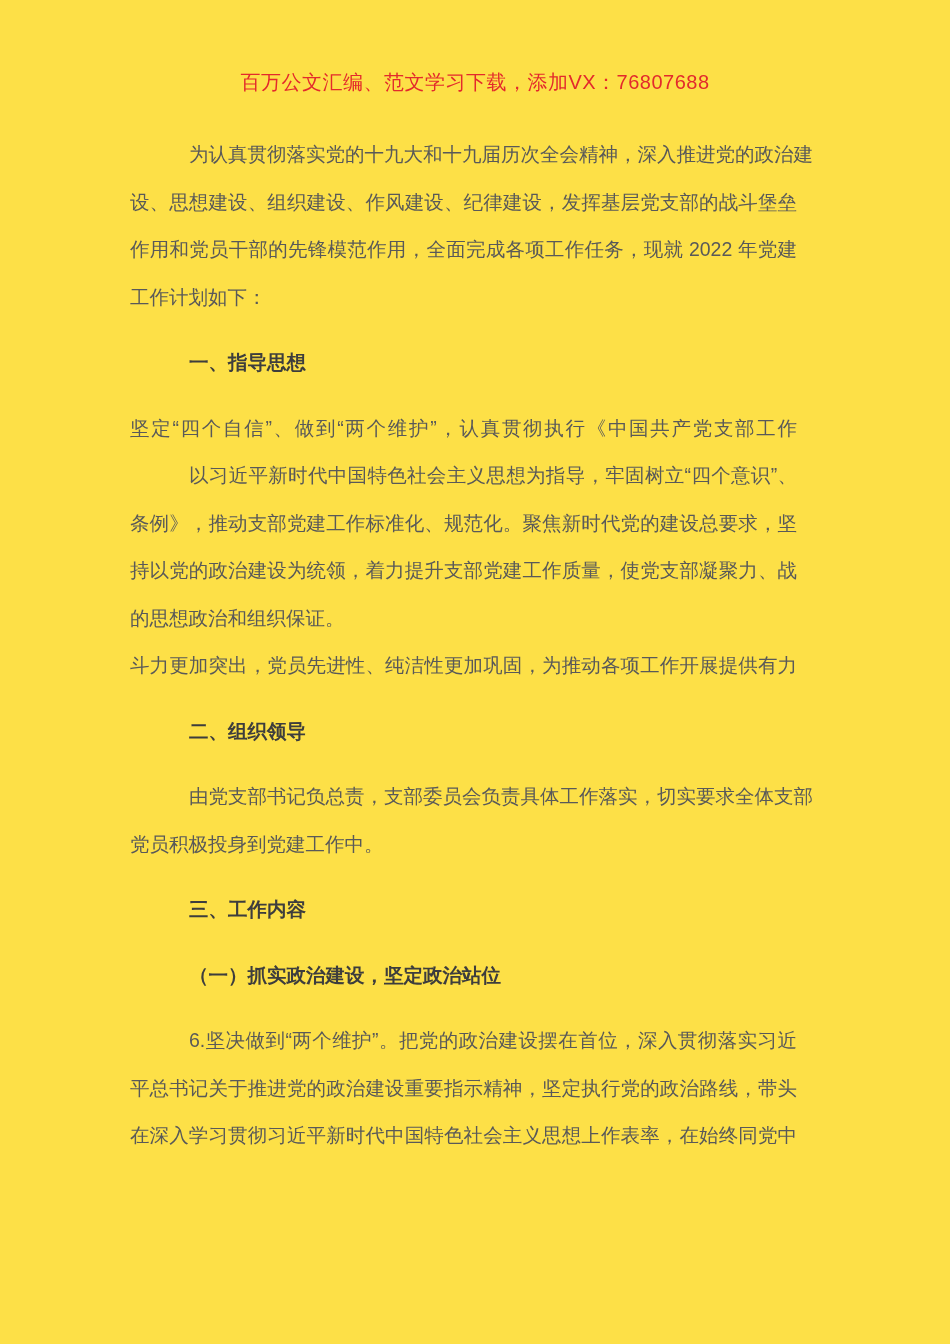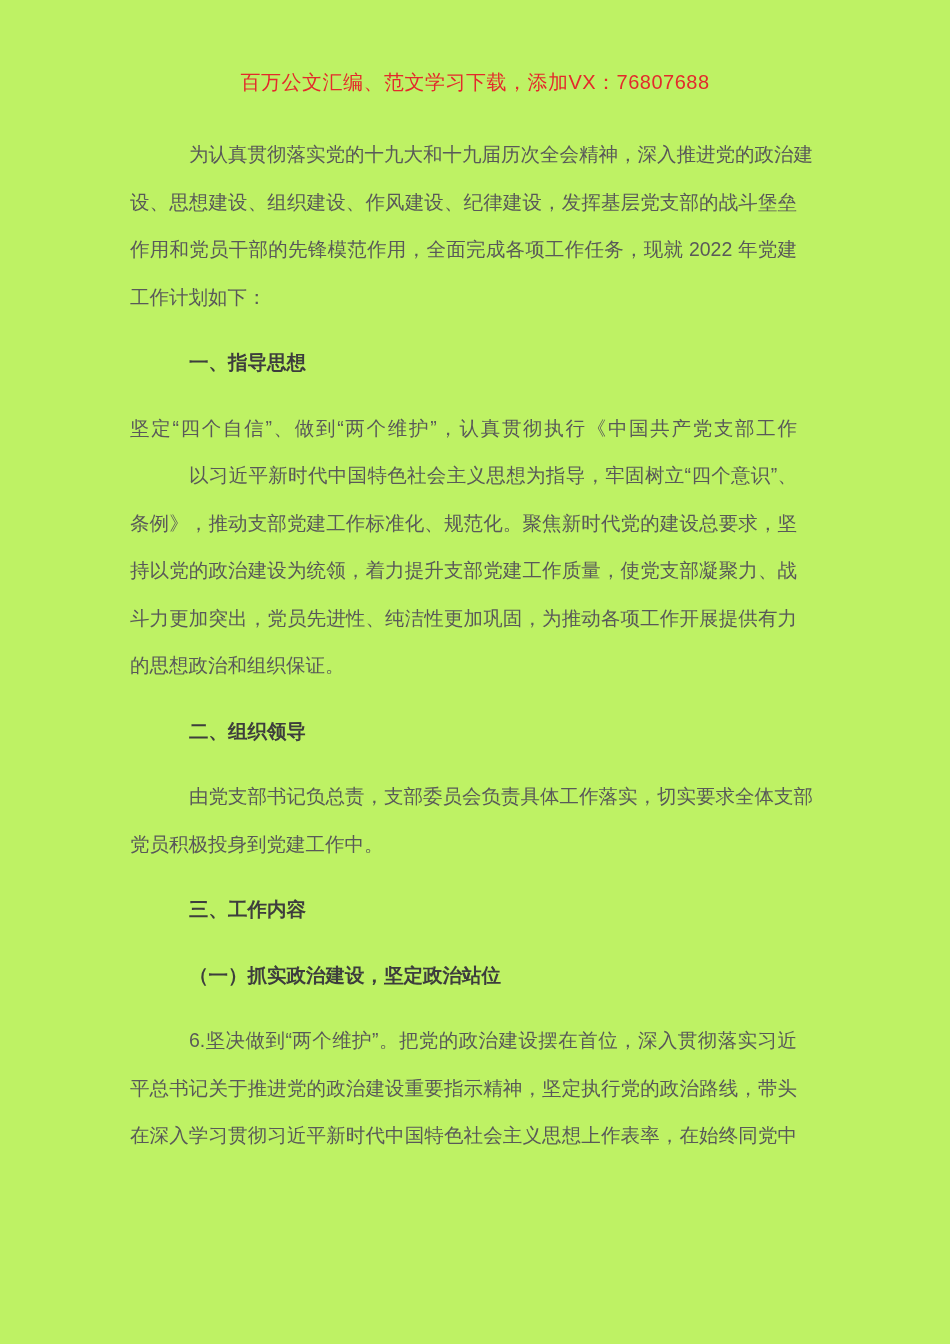--- a/index.html
+++ b/index.html
@@ -4,21 +4,21 @@
 <style>
   html, body {
     margin: 0;
     padding: 0;
     background: #ffffff;
   }
   .page {
     position: relative;
     width: 950px;
     height: 1344px;
-    background: #bef264;
+    background: #fde047;
     overflow: hidden;
     font-family: "Liberation Sans", "DejaVu Sans", sans-serif;
   }
   .promo-header {
     padding-top: 67px;
     width: 950px;
     text-align: center;
     font-size: 20px;
     line-height: 30px;
     font-weight: 400;
@@ -69,22 +69,22 @@
         <span class="ln">设、思想建设、组织建设、作风建设、纪律建设，发挥基层党支部的战斗堡垒</span>
         <span class="ln">作用和党员干部的先锋模范作用，全面完成各项工作任务，现就 2022 年党建</span>
         <span class="ln last">工作计划如下：</span>
       </div>
       <div class="blk heading" style="color: rgb(61, 61, 61);">一、指导思想</div>
       <div class="blk paragraph">
         <span class="ln">坚定“四个自信”、做到“两个维护”，认真贯彻执行《中国共产党支部工作</span>
         <span class="ln first">以习近平新时代中国特色社会主义思想为指导，牢固树立“四个意识”、</span>
         <span class="ln">条例》，推动支部党建工作标准化、规范化。聚焦新时代党的建设总要求，坚</span>
         <span class="ln">持以党的政治建设为统领，着力提升支部党建工作质量，使党支部凝聚力、战</span>
+        <span class="ln last">的思想政治和组织保证。</span>
         <span class="ln">斗力更加突出，党员先进性、纯洁性更加巩固，为推动各项工作开展提供有力</span>
-        <span class="ln last">的思想政治和组织保证。</span>
       </div>
       <div class="blk heading" style="color: rgb(61, 61, 61);">二、组织领导</div>
       <div class="blk paragraph">
         <span class="ln first">由党支部书记负总责，支部委员会负责具体工作落实，切实要求全体支部</span>
         <span class="ln last">党员积极投身到党建工作中。</span>
       </div>
       <div class="blk heading" style="color: rgb(61, 61, 61);">三、工作内容</div>
       <div class="blk heading" style="color: rgb(61, 61, 61);">（一）抓实政治建设，坚定政治站位</div>
       <div class="blk paragraph">
         <span class="ln first">6.坚决做到“两个维护”。把党的政治建设摆在首位，深入贯彻落实习近</span>

